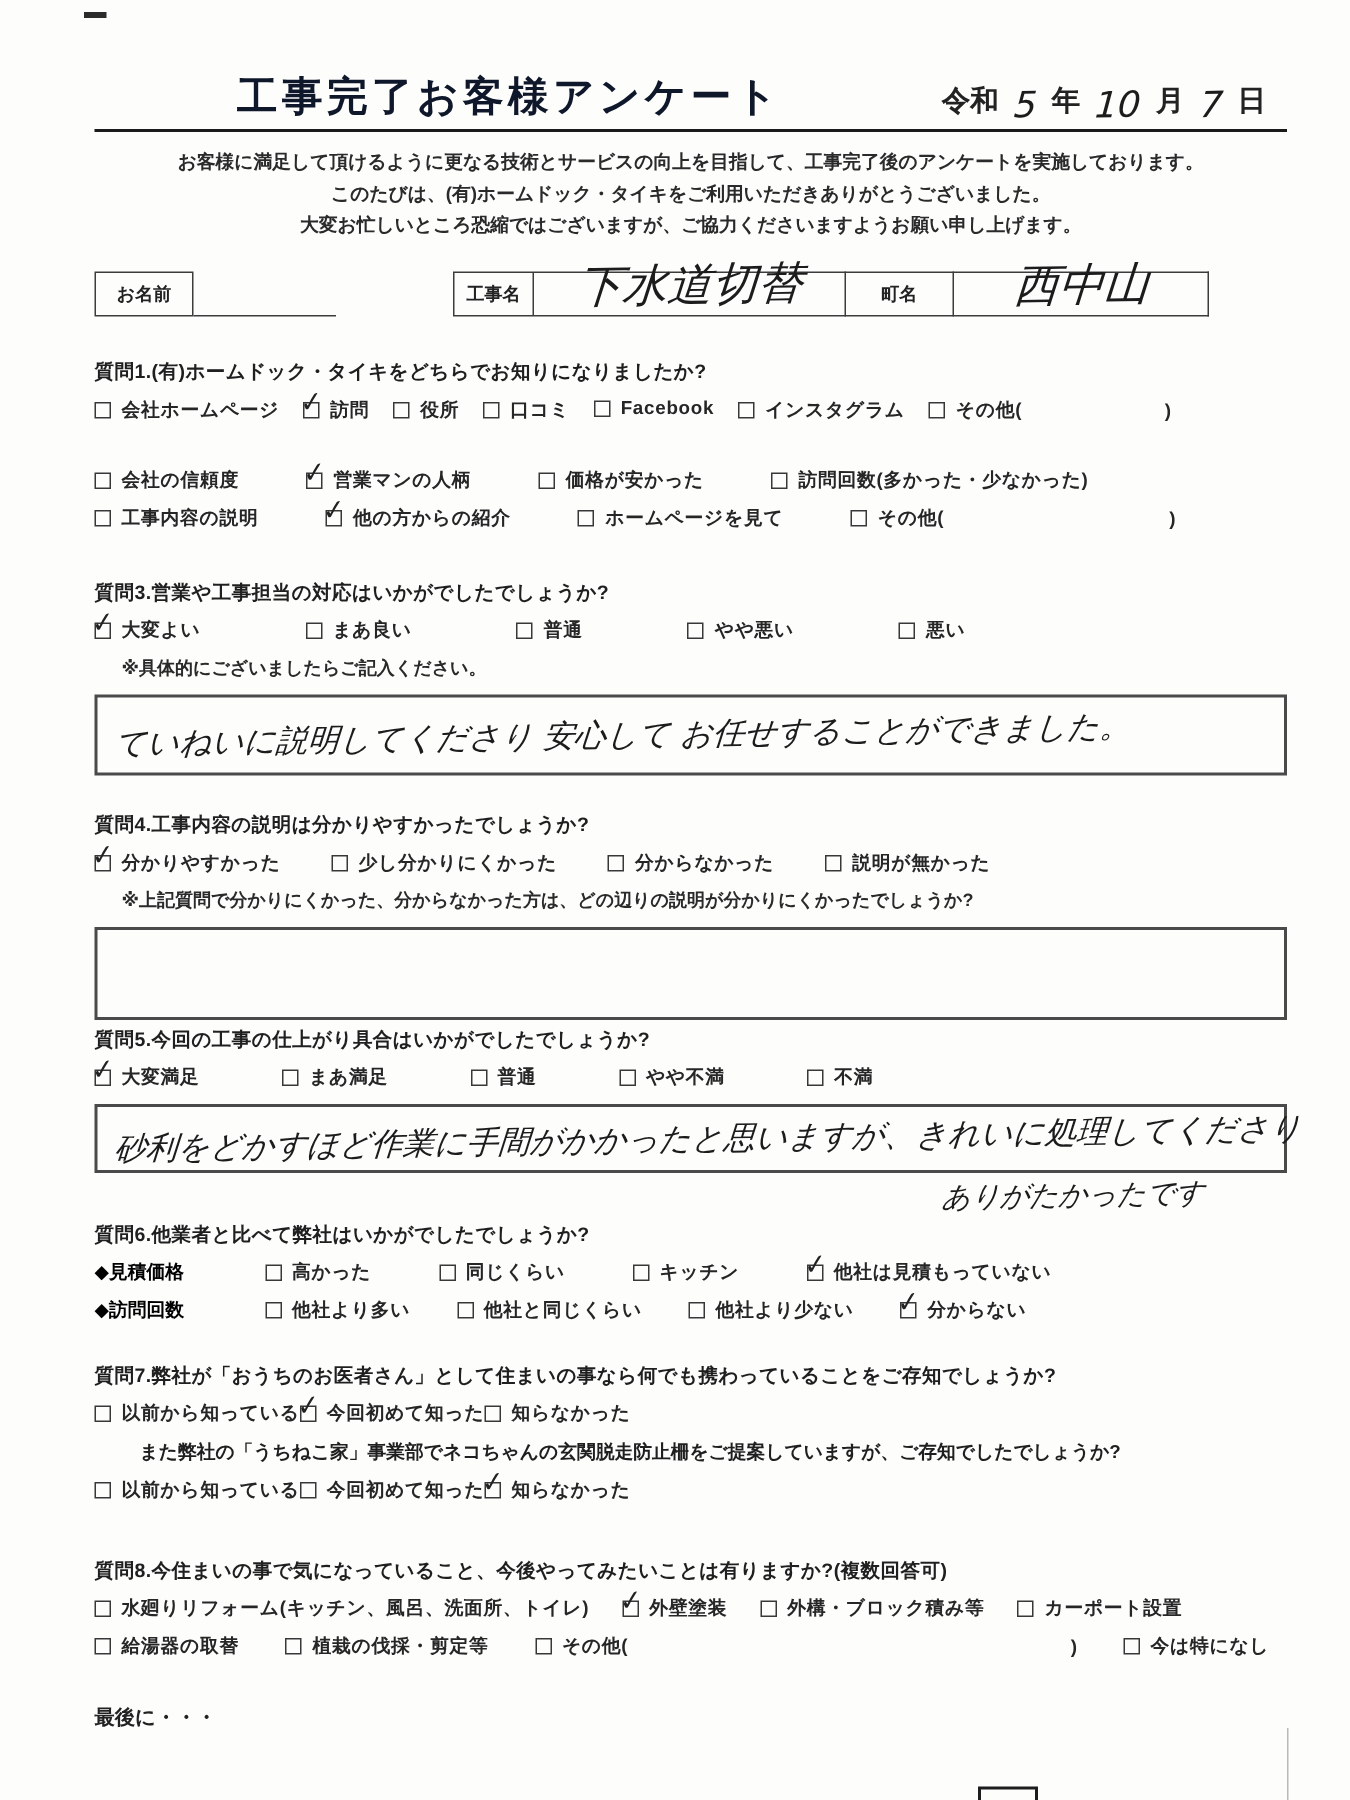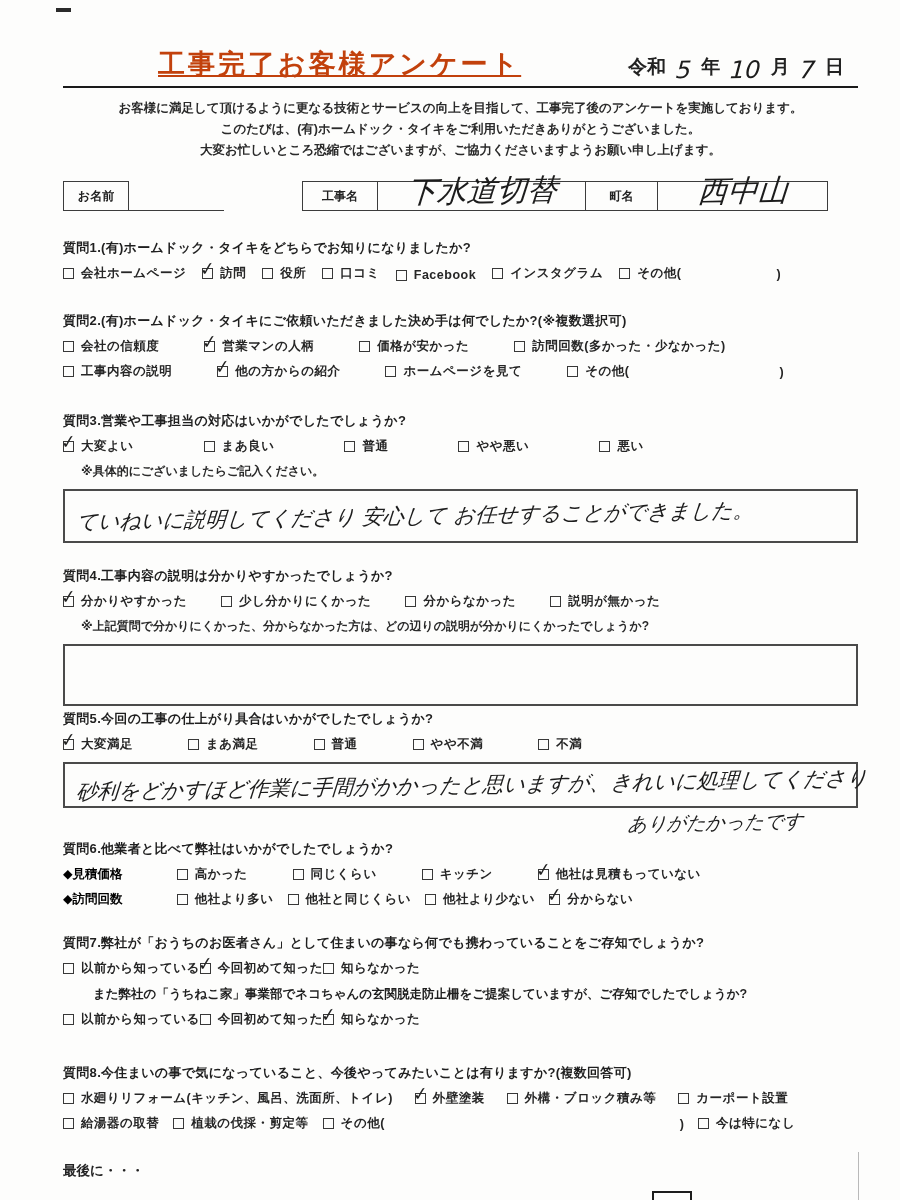--- a/index.html
+++ b/index.html
@@ -12,21 +12,21 @@
   }
   .paper { position:relative; width:900px; height:1200px; padding:6px 42px 0 63px; }
 
   
   .corner-mark { position:absolute; left:56px; top:8px; width:15px; height:4px; background:#2b2b2b; }
   .scan-edge-line { position:absolute; left:858px; top:1152px; width:1px; height:48px; background:#b9b9b9; }
   .cut-box { position:absolute; left:652px; top:1191px; width:40px; height:14px; border:2px solid #1d1d1d; }
 
   
   .header-row { display:flex; align-items:flex-end; margin-top:40px; }
-  .form-title { font-size:27px; font-weight:bold; letter-spacing:3px; margin-left:95px; color:#c2410c;text-decoration:underline; }
+  .form-title { font-size:27px; font-weight:bold; letter-spacing:3px; margin-left:95px; color:#0f172a; }
   .date-block { display:flex; align-items:flex-end; margin-left:auto; margin-right:10px; }
   .date-label { font-size:19px; font-weight:bold; margin:0 4px 2px 4px; }
   .date-value { font-size:24px; margin:0 6px -2px 6px; }
   .header-rule { border-bottom:2.5px solid #1a1a1a; margin-top:4px; }
 
   .intro { margin-top:10px; text-align:center; font-weight:bold; font-size:12.5px; line-height:21px; color:#2a2a2a; }
 
   
   .hand {
     font-family:"DejaVu Sans",sans-serif;
@@ -36,36 +36,36 @@
     white-space:nowrap;
   }
 
   
   .info-row { display:flex; align-items:stretch; height:30px; margin-top:20px; }
   .cell-label { border:1.8px solid #3c3c3c; display:flex; align-items:center; justify-content:center; font-weight:bold; font-size:12px; background:transparent; }
   .cell-value { border:1.8px solid #3c3c3c; border-left:none; display:flex; align-items:center; justify-content:center; overflow:visible; }
   .name-label { width:66px; }
   .name-space { width:95px; border-bottom:1.8px solid #3c3c3c; }
   .info-spacer { width:78px; }
-  .work-label { width:76px; }
+  .work-label { width:54px; }
   .work-value { width:208px; }
   .town-label { width:72px; }
   .town-value { width:170px; }
   .cell-value .hand { font-size:30px; line-height:24px; margin-top:-10px; }
 
   
   .q-title { font-weight:bold; font-size:13px; color:#1f1f1f; letter-spacing:0.3px; }
-  .opt-row { display:flex; align-items:flex-end; margin-top:8px; }
+  .opt-row { display:flex; align-items:flex-start; margin-top:8px; }
   .opt { display:flex; align-items:center; position:relative; }
   .opt-label { font-weight:bold; font-size:12.5px; color:#262626; margin-left:7px; letter-spacing:0.5px; white-space:nowrap; }
   .cb { width:11px; height:11px; border:1.8px solid #383838; display:inline-block; position:relative; flex:none; }
   .cb .mark { position:absolute; left:-3px; top:-11px; font-size:18px; font-weight:bold; color:#222; transform:rotate(-10deg) skewX(-6deg); font-family:"DejaVu Sans",sans-serif; }
   .paren-gap { display:inline-block; height:14px; }
   .paren-close { font-weight:bold; font-size:12.5px; color:#262626; }
-  .g16{gap:16px} .g22{gap:22px} .g25{gap:14px} .g34{gap:34px} .g45{gap:45px} .g55{gap:55px} .g70{gap:70px} .g75{} .g30{gap:30px}
+  .g16{gap:16px} .g22{gap:22px} .g25{gap:31px} .g34{gap:34px} .g45{gap:45px} .g55{gap:55px} .g70{gap:70px} .g75{} .g30{gap:30px}
   .row-prefix { font-weight:bold; font-size:12.5px; color:#000000; margin-right:24px; white-space:nowrap; }
   .q-note { font-weight:bold; font-size:12px; color:#2a2a2a; margin:8px 0 0 18px; }
   .sub-q { font-weight:bold; font-size:12.5px; color:#1f1f1f; margin:9px 0 0 30px; }
 
   .writebox { border:2px solid #4a4a4a; margin-top:9px; display:flex; align-items:center; padding:0 12px; background:transparent; }
   .writebox .hand { font-size:21px; }
   .wb-q3 { height:54px; }
   .wb-q4 { height:62px; }
   .wb-q5 { height:46px; }
   .answer-tail { text-align:right; margin:2px 55px 0 0; }
@@ -150,21 +150,20 @@
         <span class="opt">
           <span class="cb"></span>
           <span class="opt-label">その他(</span>
           <span class="paren-gap" style="width: 95px;"></span>
           <span class="paren-close">)</span>
         </span>
       </div>
   </div>
 
   <div class="mt30">
-    <div class="q-title">質問2.(有)ホームドック・タイキにご依頼いただきました決め手は何でしたか?(※複数選択可)</div>
     <div class="opt-row g45">
         <span class="opt">
           <span class="cb"></span>
           <span class="opt-label">会社の信頼度</span>
         </span>
         <span class="opt">
           <span class="cb">
             <span class="mark">✓</span>
           </span>
           <span class="opt-label">営業マンの人柄</span>

